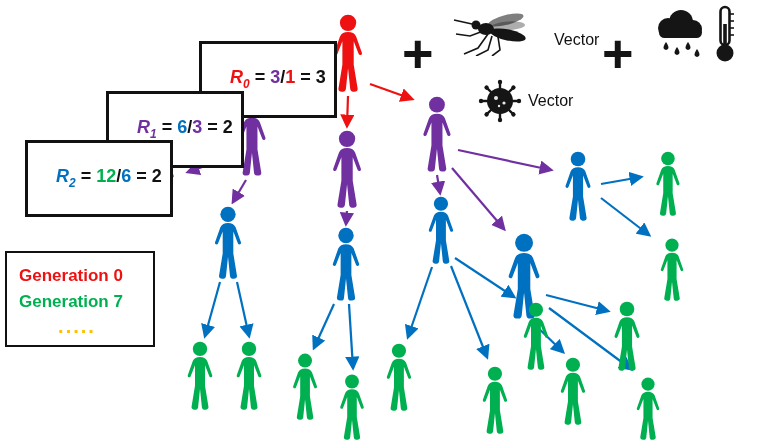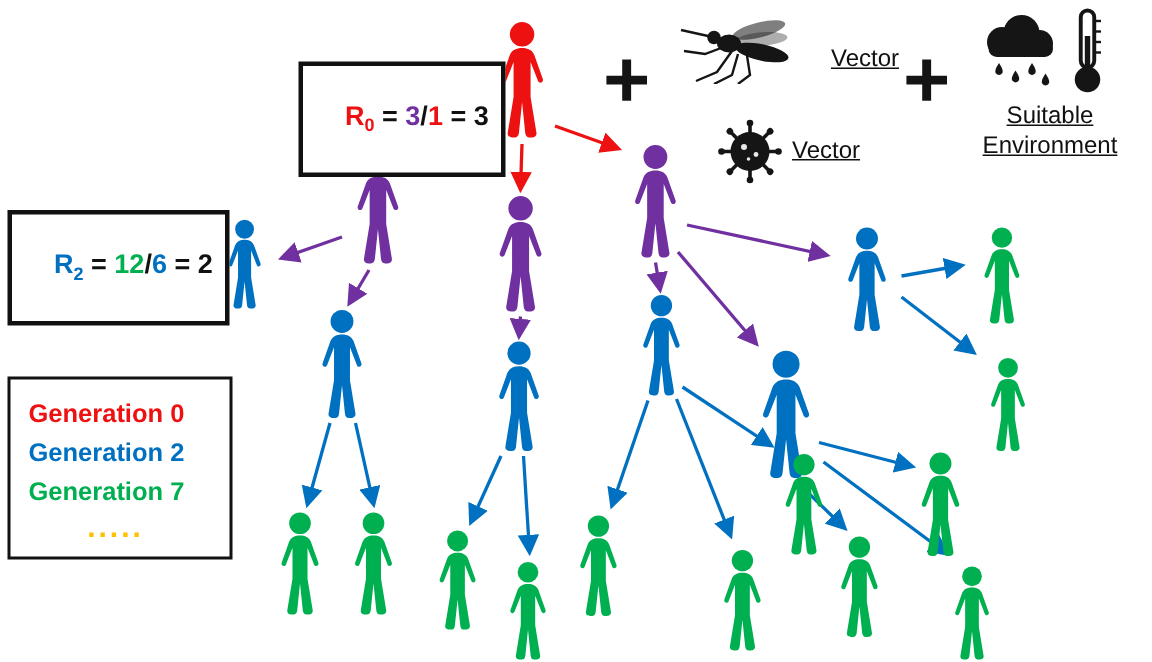--- a/index.html
+++ b/index.html
@@ -3,32 +3,32 @@
 <meta charset="utf-8">
 <style>
   html,body{margin:0;padding:0;background:#fff;}
   #stage{position:relative;width:768px;height:441px;background:#fff;overflow:hidden;
          font-family:"Liberation Sans",sans-serif;color:#111;}
   .abs{position:absolute;}
   #diagram-svg{position:absolute;left:0;top:0;}
   
   .c0{color:var(--gen0);} .c1{color:var(--gen1);} .c2{color:var(--gen2);}
   .c3{color:var(--gen3);} .cdots{color:var(--dots);}
-  .b0{border-color:var(--gen0);} .b1{border-color:var(--gen1);} .b2{border-color:var(--gen2);}
+  .b0{border-color:var(--gen0);} .b1{border-color:var(--gen1);} .b2{border-color:var(--gen2);margin-left:20px;}
   .eqbox{position:absolute;background:#fff;border:3px solid;padding:2px 8px 3px 8px;
          font-size:18px;font-weight:700;white-space:pre;z-index:5;}
   .eqbox sub{font-size:12px;}
-  .it{}
+  .it{font-style:italic;}
   .legend{position:absolute;left:5px;top:251px;width:150px;border:2px solid #111;
           background:#fff;padding:10px 4px 8px 12px;box-sizing:border-box;z-index:5;}
   .lg-row{font-size:17px;font-weight:700;line-height:26px;}
   .lg-dots{text-align:center;font-size:20px;font-weight:700;letter-spacing:2px;
            line-height:22px;padding-right:14px;}
   .plus{position:absolute;font-size:54px;font-weight:900;line-height:1;color:#141414;}
-  .label{position:absolute;font-size:16px;color:#111;text-decoration:underline;}
+  .label{position:absolute;font-size:16px;color:#111;}
   .env-label{text-align:center;line-height:20px;}
   .ar{stroke-width:2.2;fill:none;}
   .ar0{stroke:var(--gen0);} .ar1{stroke:var(--gen1);} .ar2{stroke:var(--gen2);}
   .mk0{fill:var(--gen0);} .mk1{fill:var(--gen1);} .mk2{fill:var(--gen2);}
 </style>
 </head>
 <body>
 
 <div id="stage">
 
@@ -96,28 +96,30 @@
         <use href="#person-shape" x="520.5" y="302" width="30.9" height="68" fill="#00B050"></use>
         <use href="#person-shape" x="557.5" y="357" width="30.9" height="68" fill="#00B050"></use>
         <use href="#person-shape" x="633.7" y="377" width="28.6" height="63" fill="#00B050"></use>
       </g>
   </svg>
 
   <div class="eqbox b0" style="left:199px;top:41px">
     <span class="c0 it"><span>R</span><sub>0</sub></span><span> = </span><span class="c1">3</span><span>/</span><span class="c0">1</span><span> = 3</span>
   </div>
 
+  <div class="eqbox b1" style="left:106px;top:91px">
+    <span class="c1 it"><span>R</span><sub>1</sub></span><span> = </span><span class="c2">6</span><span>/</span><span class="c1">3</span><span> = 2</span>
+  </div>
 
   <div class="eqbox b2" style="left:5px;top:140px">
     <span class="c2 it"><span>R</span><sub>2</sub></span><span> = </span><span class="c3">12</span><span>/</span><span class="c2">6</span><span> = 2</span>
   </div>
 
   <div class="legend">
     <div class="lg-row c0">Generation 0</div>
-    <div class="lg-row c2">Generation 2</div>
     <div class="lg-row c3">Generation 7</div>
     <div class="lg-dots cdots">.....</div>
   </div>
 
   <div class="plus" style="left:402px;top:26px">+</div>
 
   <svg class="abs" style="left:450px;top:4px" width="100" height="52" viewBox="0 0 100 52">
     <g stroke="#151515" fill="none" stroke-width="1.6">
       <path d="M38 30 L28 44 L14 50"></path>
       <path d="M42 32 L38 46 L26 52"></path>
@@ -211,15 +213,14 @@
     <rect x="6.5" y="3" width="9" height="38" rx="4.5" fill="none" stroke="#151515" stroke-width="2.6"></rect>
     <rect x="9.2" y="20" width="3.6" height="24" fill="#151515"></rect>
     <circle cx="11" cy="49" r="8.5" fill="#151515"></circle>
     <g stroke="#151515" stroke-width="1.6">
       <line x1="16" y1="10" x2="20" y2="10"></line>
       <line x1="16" y1="17" x2="20" y2="17"></line>
       <line x1="16" y1="24" x2="20" y2="24"></line>
       <line x1="16" y1="31" x2="20" y2="31"></line>
     </g>
   </svg>
-  <div class="label env-label" style="left:638px;top:68px;width:124px">Suitable Environment</div>
 
 </div>
 
 </body></html>

